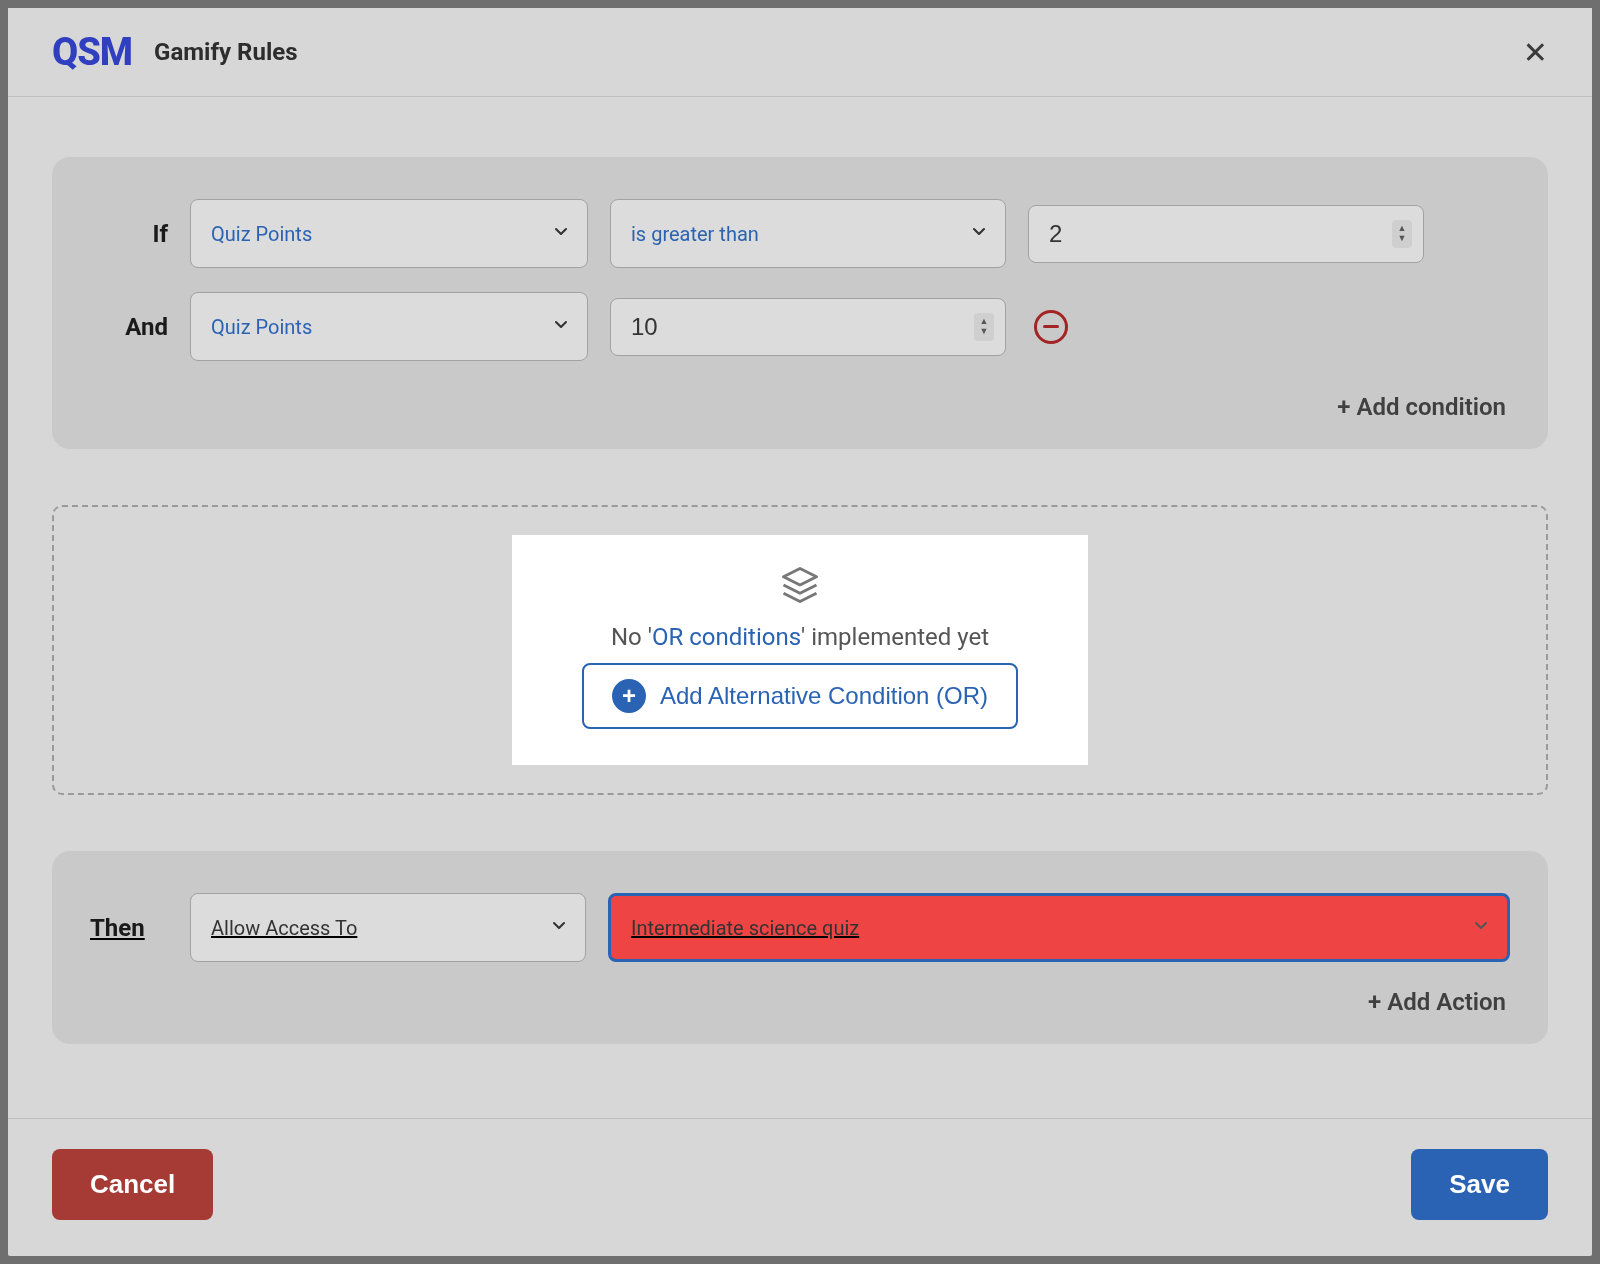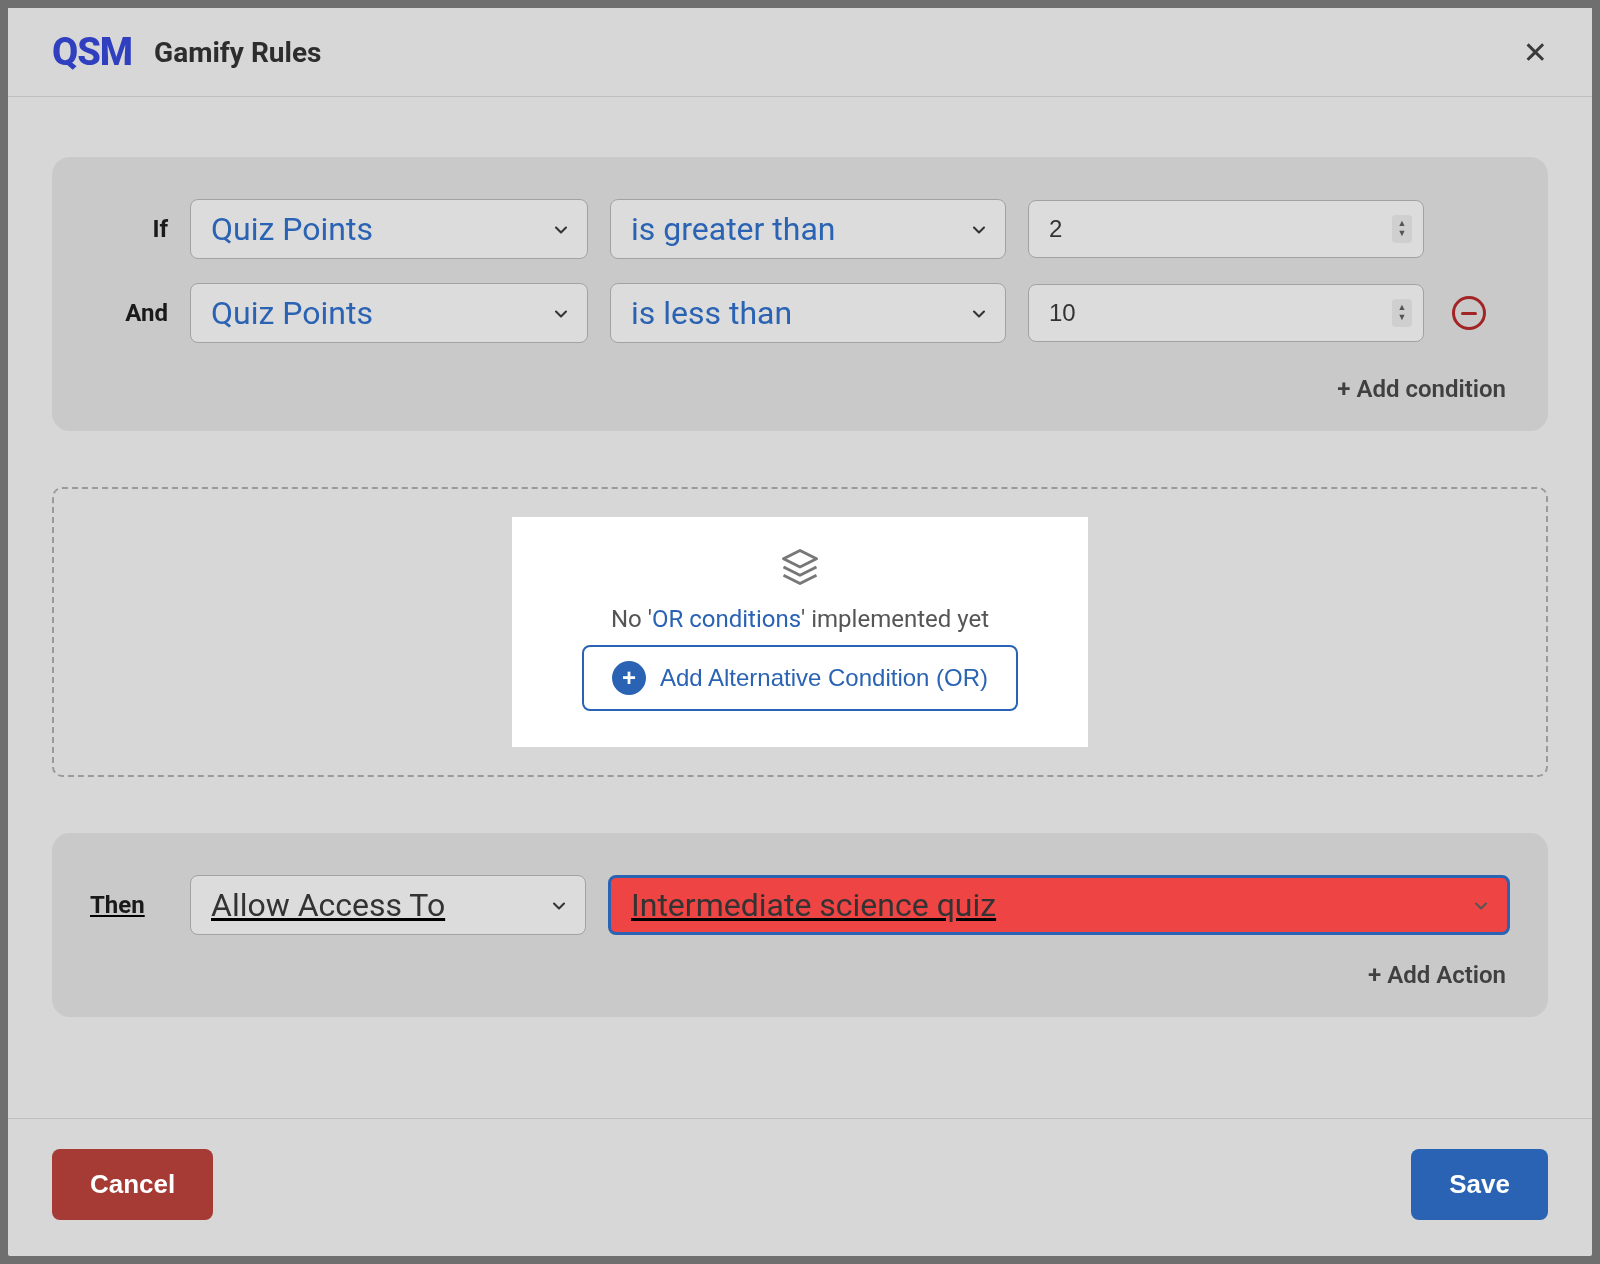--- a/index.html
+++ b/index.html
@@ -37,21 +37,21 @@
   .logo {
     font-weight: 800;
     font-size: 38px;
     color: #2f3fbf;
     letter-spacing: -1px;
     margin-right: 22px;
     display: flex;
     align-items: center;
   }
   .modal-title {
-    font-size: 28px;
+    font-size: 24px;
     font-weight: 700;
     color: #2d2d2d;
   }
   .close-btn {
     margin-left: auto;
     font-size: 30px;
     color: #3a3a3a;
     cursor: pointer;
     background: none;
     border: none;
@@ -79,25 +79,25 @@
     text-align: right;
     font-size: 24px;
     font-weight: 700;
     color: #1a1a1a;
   }
   .select {
     position: relative;
     background: #dcdcdc;
     border: 1px solid #a2a2a2;
     border-radius: 8px;
-    height: 60px;
+    height: 69px;
     display: flex;
     align-items: center;
     padding: 0 50px 0 20px;
-    font-size: 32px;
+    font-size: 20px;
     color: #2a63b3;
     cursor: pointer;
     min-width: 0;
   }
   .select.dark-text { color: #333; }
   .select .chev {
     position: absolute;
     right: 16px;
     top: 50%;
     transform: translateY(-50%);
@@ -304,28 +304,20 @@
       <div class="cond-row">
         <div class="cond-label">And</div>
         <div class="select sel-field">
           <span>Quiz Points</span>
           <span class="chev">
             <svg viewBox="0 0 24 24" fill="none">
                 <path d="M6 9l6 6 6-6" stroke="#333" stroke-width="2.5" stroke-linecap="round" stroke-linejoin="round"></path>
               </svg>
           </span>
         </div>
-        <div class="select sel-op">
-          <span>is less than</span>
-          <span class="chev">
-            <svg viewBox="0 0 24 24" fill="none">
-                <path d="M6 9l6 6 6-6" stroke="#333" stroke-width="2.5" stroke-linecap="round" stroke-linejoin="round"></path>
-              </svg>
-          </span>
-        </div>
         <div class="num-input-wrap">
           <input class="num-input" value="10" style="">
           <div class="spinner">
               <span>▲</span>
               <span>▼</span>
             </div>
         </div>
         <div class="remove-btn">
           <div class="bar"></div>
         </div>

